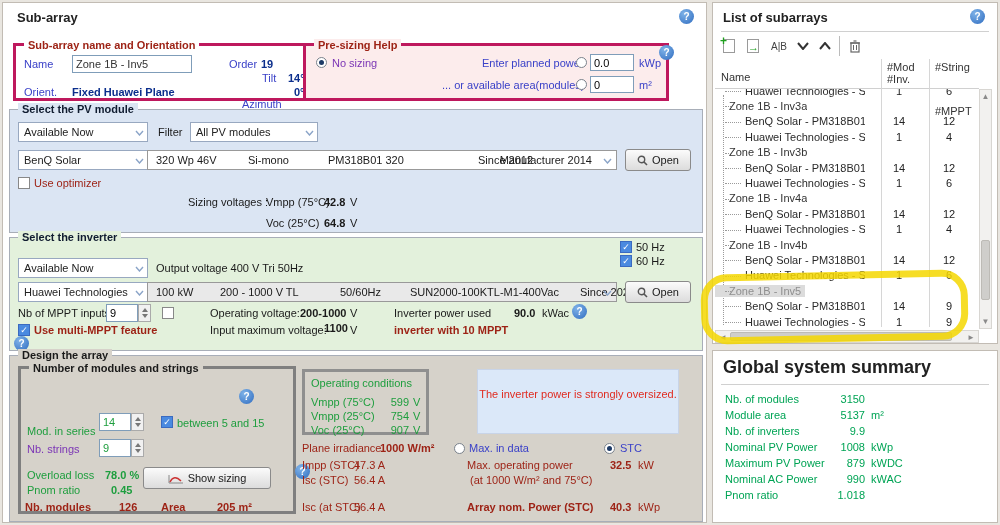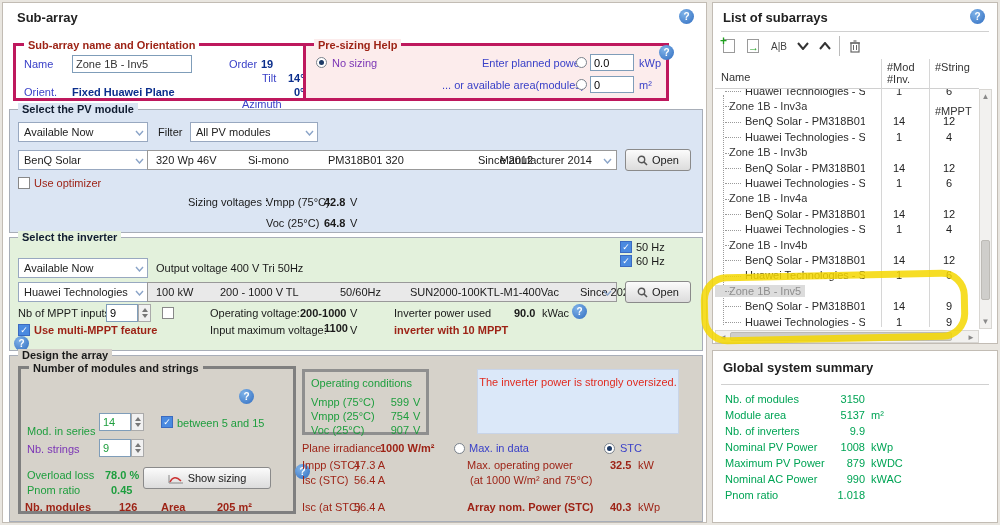--- a/index.html
+++ b/index.html
@@ -259,21 +259,21 @@
             </div>
             <div class="op-row">
               <span class="ol green">Voc (25°C)</span>
               <span class="ov green">907</span>
               <span class="ou green">V</span>
             </div>
           </div>
       </div>
 
       <div style="position:absolute;left:467px;top:13px;width:202px;height:65px;background:var(--warn_bg);border:1px solid #c8d4e8;">
-        <div style="padding-top:6px;text-align:center;color:var(--warn_red);font-size:11px;">The inverter power is strongly oversized.</div>
+        <div style="padding-top:18px;text-align:center;color:var(--warn_red);font-size:11px;">The inverter power is strongly oversized.</div>
       </div>
 
       <div class="t maroon" style="left:292px;top:86px;">Plane irradiance</div>
       <div class="t b maroon" style="left:370px;top:86px;">1000 W/m²</div>
       <div class="radio" style="left:444px;top:87px;"></div>
       <div class="t blue" style="left:459px;top:86px;">Max. in data</div>
       <div class="radio on" style="left:594px;top:87px;"></div>
       <div class="t blue" style="left:610px;top:86px;">STC</div>
       <div class="t maroon" style="left:292px;top:103px;">Impp (STC)</div>
       <div class="t maroon" style="left:344px;top:103px;">47.3 A</div>
@@ -432,21 +432,21 @@
     <div class="sb" style="left:2px;top:327px;width:264px;height:13px;">
       <div class="ar" style="left:2px;width:10px;line-height:13px;">◄</div>
       <div class="thumb" style="left:14px;top:1px;width:222px;height:9px;"></div>
       <div class="ar" style="left:auto;right:2px;width:10px;line-height:13px;">►</div>
     </div>
   </div>
 
   <div class="hl" style="left:701px;top:272px;width:267px;height:70px;"></div>
 
   <div class="panel" style="left:712px;top:350px;width:286px;height:173px;">
-    <div class="t b" style="left:10px;top:10px;font-size:13px;color:#222;">Global system summary</div>
+    <div class="t b" style="left:10px;top:10px;font-size:18px;color:#222;">Global system summary</div>
     <div class="hr" style="left:8px;top:33px;width:268px;"></div>
     <div style="position:absolute;left:0;top:42px;right:0;">
         <div class="sum-row">
           <span class="sl sum">Nb. of modules</span>
           <span class="sv sum">3150</span>
           <span class="su sum"></span>
         </div>
         <div class="sum-row">
           <span class="sl sum">Module area</span>
           <span class="sv sum">5137</span>

